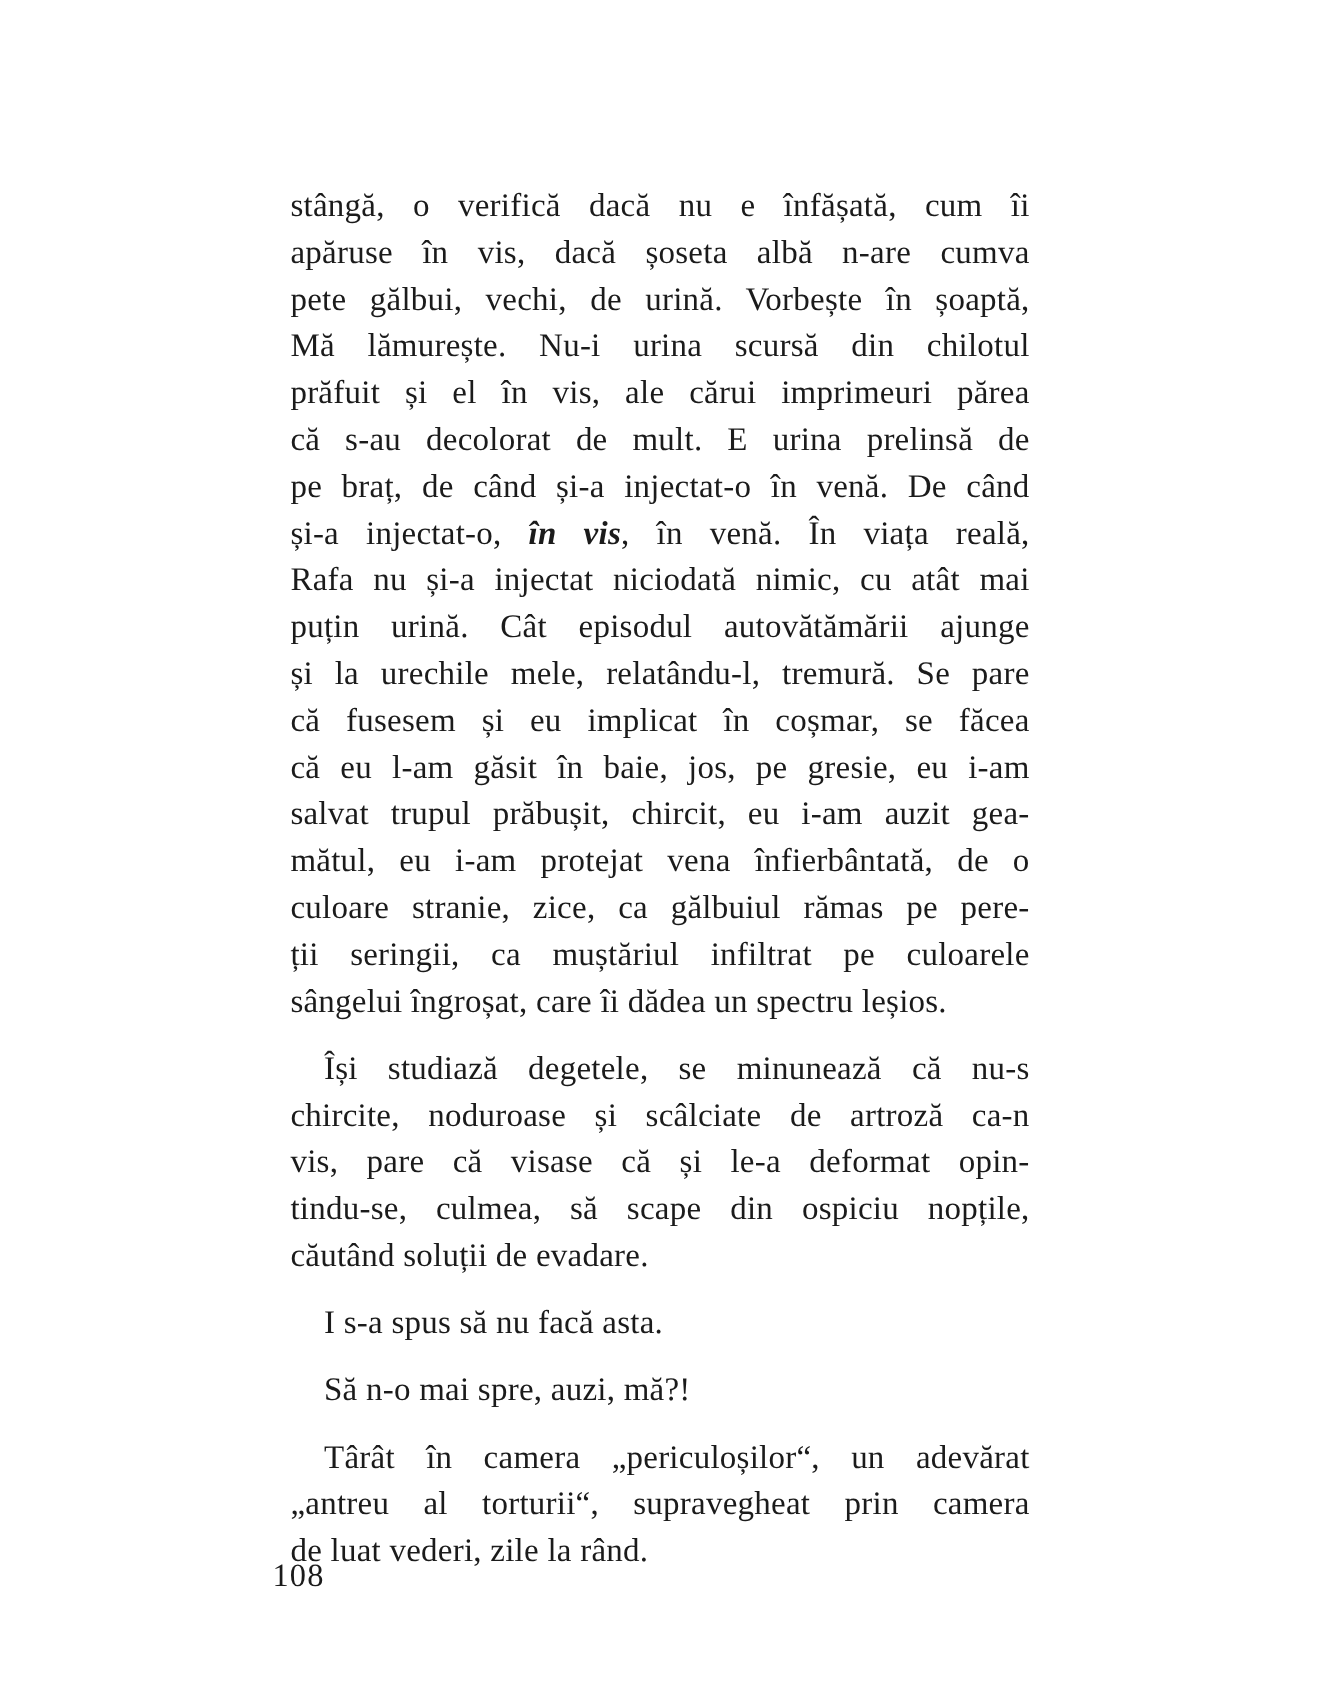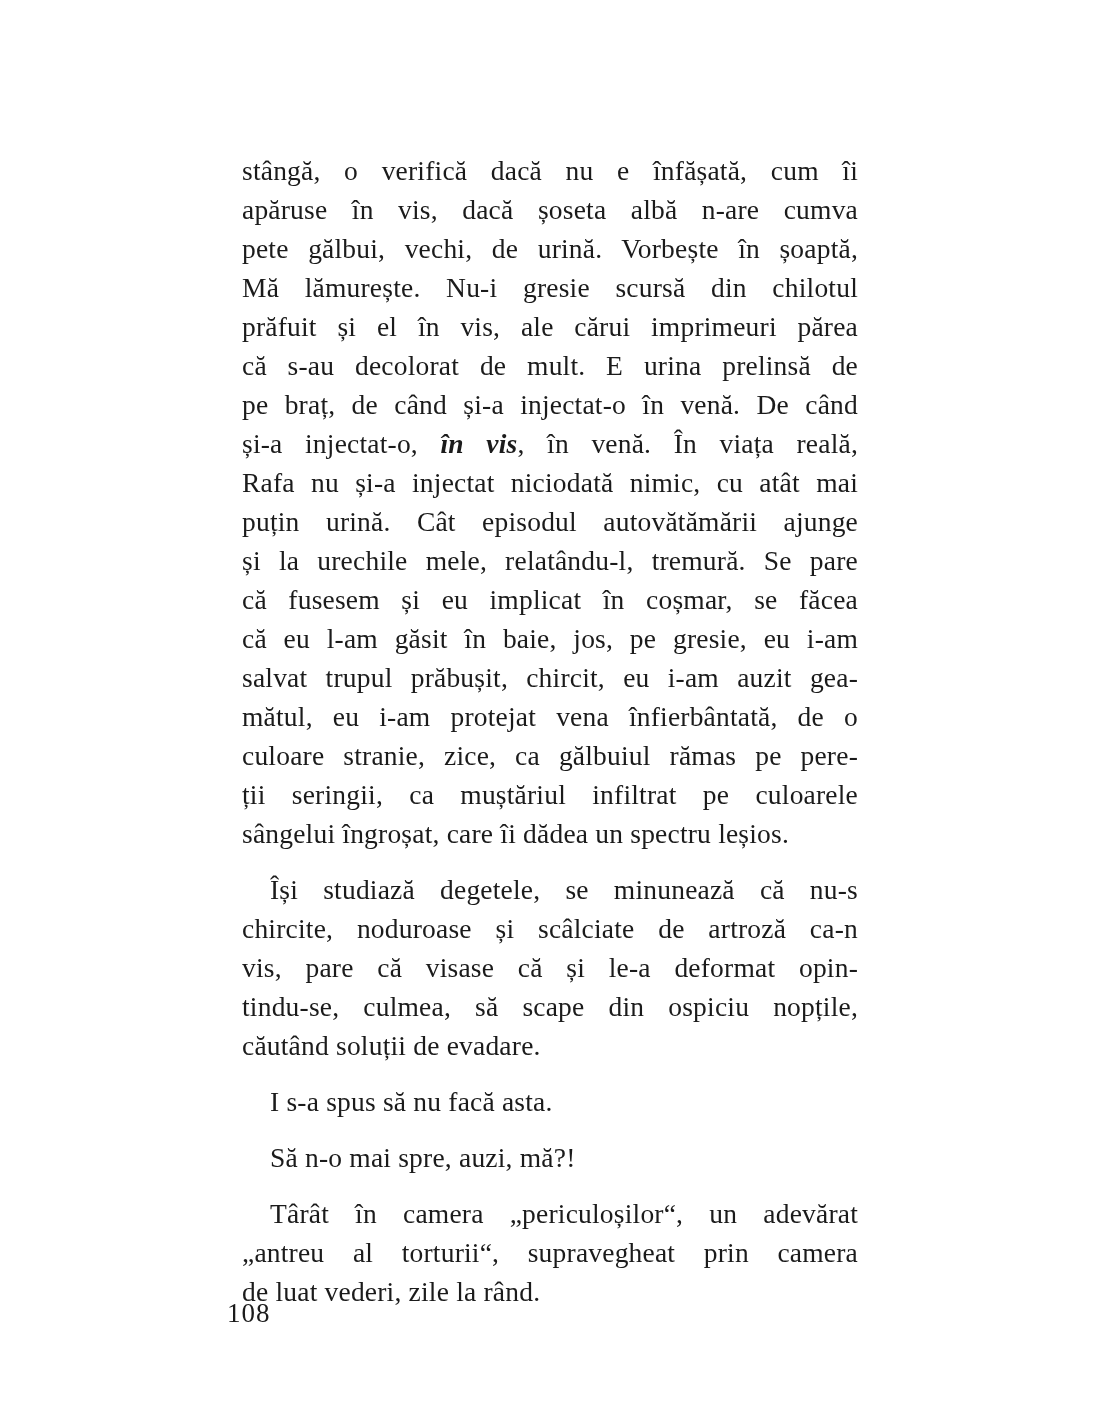--- a/index.html
+++ b/index.html
@@ -53,21 +53,21 @@
   }
 </style>
 </head>
 <body style="background: rgb(255, 255, 255); color: rgb(27, 27, 27);">
 
 <div class="text-block">
     <div class="paragraph">
       <div class="line"><span>stângă, o verifică dacă nu e înfășată, cum îi</span></div>
       <div class="line"><span>apăruse în vis, dacă șoseta albă n-are cumva</span></div>
       <div class="line"><span>pete gălbui, vechi, de urină. Vorbește în șoaptă,</span></div>
-      <div class="line"><span>Mă lămurește. Nu-i gresie scursă din chilotul</span></div>
+      <div class="line"><span>Mă lămurește. Nu-i urina scursă din chilotul</span></div>
       <div class="line"><span>prăfuit și el în vis, ale cărui imprimeuri părea</span></div>
       <div class="line"><span>că s-au decolorat de mult. E urina prelinsă de</span></div>
       <div class="line"><span>pe braț, de când și-a injectat-o în venă. De când</span></div>
       <div class="line"><span>și-a injectat-o, </span><span class="seg-bold-italic">în vis</span><span>, în venă. În viața reală,</span></div>
       <div class="line"><span>Rafa nu și-a injectat niciodată nimic, cu atât mai</span></div>
       <div class="line"><span>puțin urină. Cât episodul autovătămării ajunge</span></div>
       <div class="line"><span>și la urechile mele, relatându-l, tremură. Se pare</span></div>
       <div class="line"><span>că fusesem și eu implicat în coșmar, se făcea</span></div>
       <div class="line"><span>că eu l-am găsit în baie, jos, pe gresie, eu i-am</span></div>
       <div class="line"><span>salvat trupul prăbușit, chircit, eu i-am auzit gea-</span></div>

